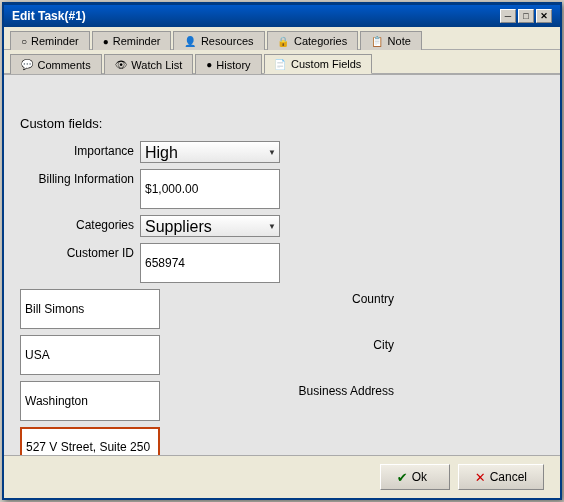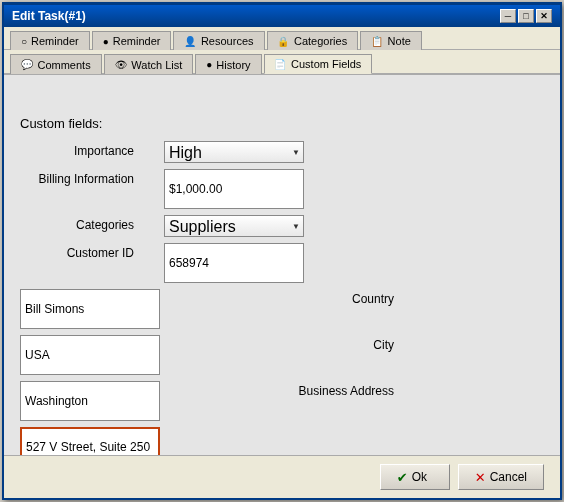--- a/index.html
+++ b/index.html
@@ -98,21 +98,21 @@
     }
     .section-label {
       font-size: 13px;
       margin-bottom: 10px;
       color: #000;
       margin-top: 29px;
     }
     .field-grid {
       display: grid;
       grid-template-columns: 120px 1fr;
-      gap: 6px 24px;
+      gap: 6px 0;
       max-width: 380px;
     }
     .field-label {
       text-align: right;
       padding-right: 6px;
       padding-top: 3px;
       color: #000;
       font-size: 12px;
       white-space: nowrap;
     }

